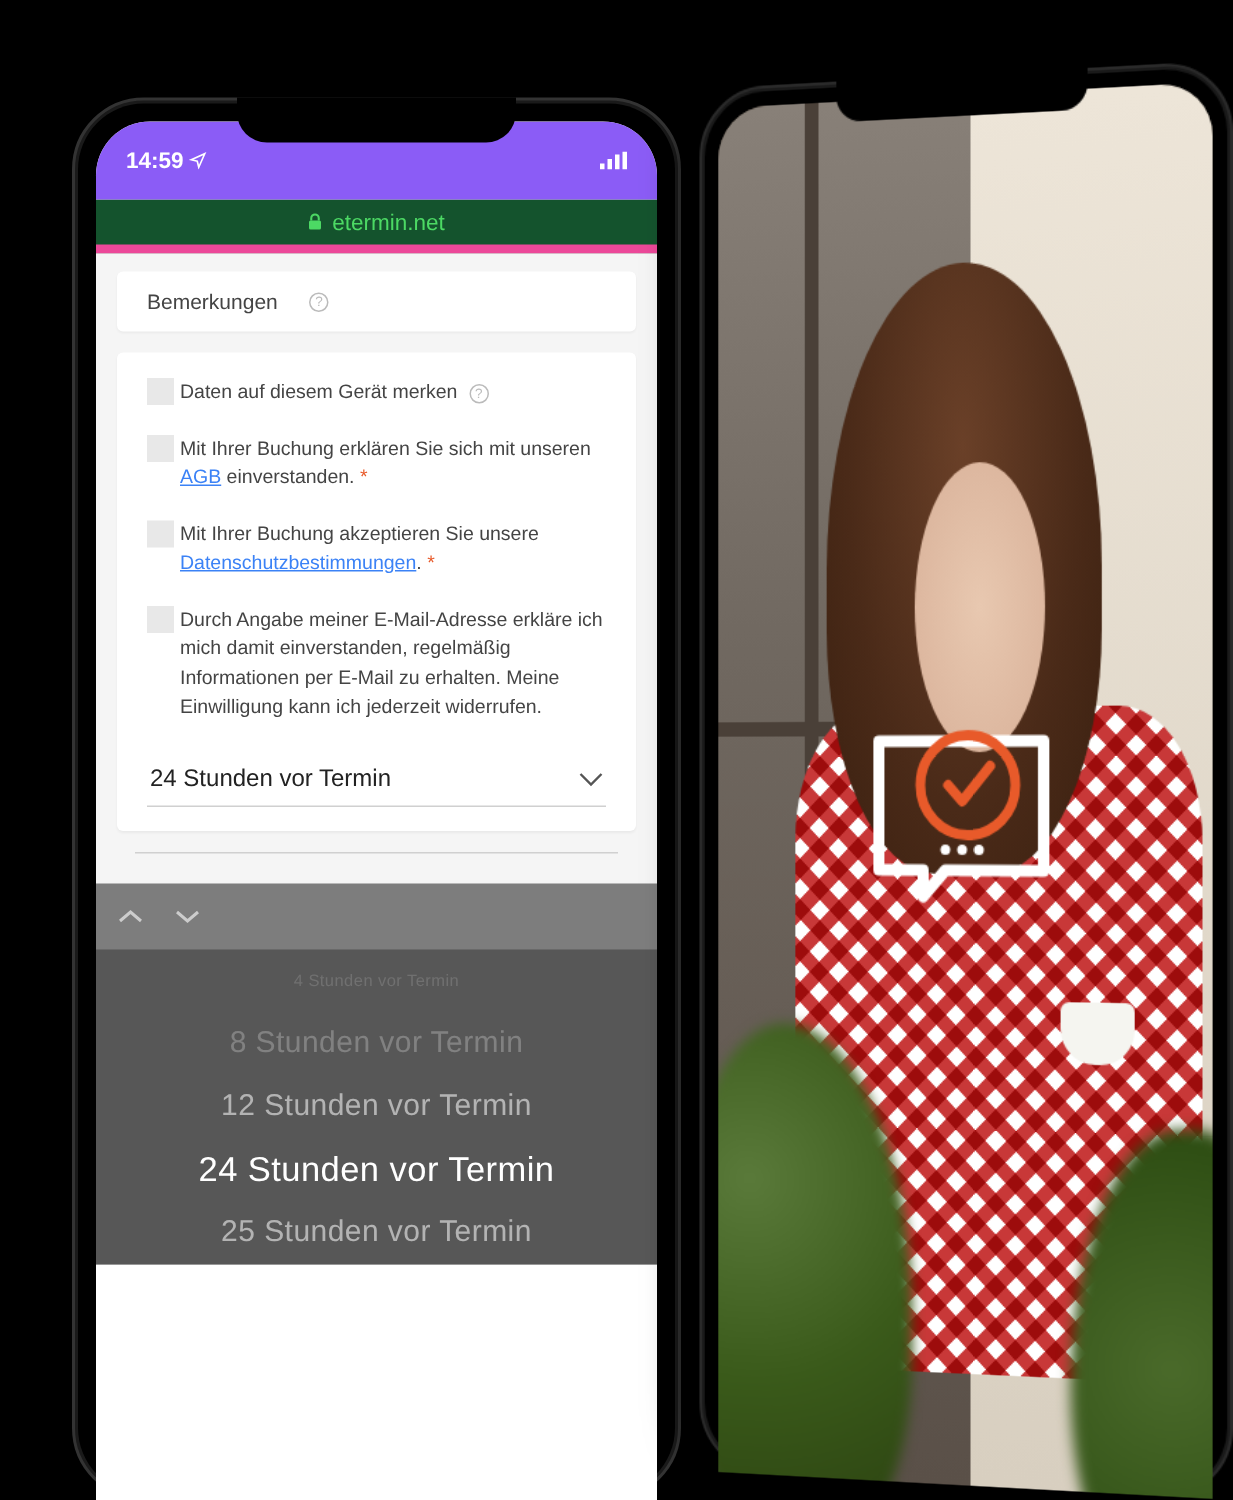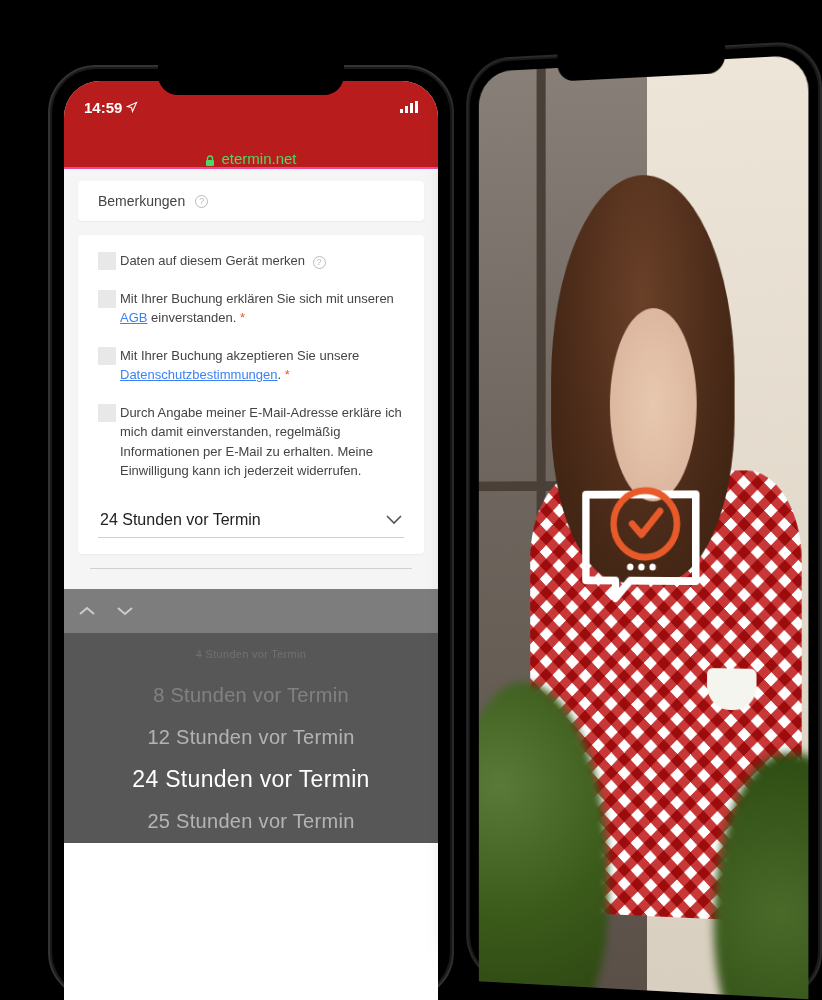--- a/index.html
+++ b/index.html
@@ -5,32 +5,32 @@
 * { margin: 0; padding: 0; box-sizing: border-box; }
 body { background: #000; font-family: -apple-system, BlinkMacSystemFont, 'Helvetica Neue', sans-serif; width: 822px; height: 1000px; position: relative; overflow: hidden; }
 
 
 .phone1 { position: absolute; left: 48px; top: 65px; width: 406px; height: 935px; }
 .phone1-frame { position: absolute; inset: 0; background: #1a1a1a; border-radius: 48px; border: 2px solid #333; }
 .phone1-frame-inner { position: absolute; inset: 4px; background: #000; border-radius: 44px; }
 .phone1-screen { position: absolute; left: 16px; top: 16px; right: 16px; bottom: 0; background: #fff; border-radius: 36px 36px 0 0; overflow: hidden; }
 .phone1-notch { position: absolute; top: 0; left: 50%; transform: translateX(-50%); width: 186px; height: 30px; background: #000; border-radius: 0 0 20px 20px; z-index: 10; }
 
-.status-bar { height: 52px; background: #b91c1c; display: flex; align-items: center; padding: 0 20px; color: #fff; font-size: 15px; font-weight: 600; position: relative; }
+.status-bar { height: 52px; background: #8b5cf6; display: flex; align-items: center; padding: 0 20px; color: #fff; font-size: 15px; font-weight: 600; position: relative; }
 .status-time { display: flex; align-items: center; gap: 4px; }
 .status-right { position: absolute; right: 20px; display: flex; align-items: center; gap: 4px; }
 
-.url-bar { height: 36px; background: #b91c1c; display: flex; align-items: flex-end; justify-content: center; gap: 6px; color: #fff; font-size: 15px; border-bottom: 2px solid #ec4899; }
+.url-bar { height: 36px; background: #14532d; display: flex; align-items: center; justify-content: center; gap: 6px; color: #fff; font-size: 15px; border-bottom: 6px solid #ec4899; }
 .url-text { color: #4cd964; font-weight: 400; }
 
 .content { background: #f5f5f5; padding: 12px 0 0; }
 .card { background: #fff; margin: 0 14px 14px; border-radius: 4px; padding: 16px 20px; box-shadow: 0 1px 2px rgba(0,0,0,0.05); }
 .card.narrow { padding: 12px 20px; }
 
-.field-label { font-size: 14px; color: #444; display: flex; align-items: center; gap: 10px; }
+.field-label { font-size: 14px; color: #444; display: flex; align-items: center; gap: 21px; }
 .help-icon { display: inline-flex; width: 13px; height: 13px; border: 1px solid #bbb; border-radius: 50%; align-items: center; justify-content: center; font-size: 9px; color: #bbb; }
 
 .checkbox-row { display: flex; gap: 4px; margin-bottom: 18px; align-items: flex-start; }
 .checkbox-row:last-of-type { margin-bottom: 0; }
 .checkbox { width: 18px; height: 18px; background: #e8e8e8; flex-shrink: 0; margin-top: 1px; }
 .checkbox-text { font-size: 13px; line-height: 1.5; color: #444; }
 .checkbox-text a { color: #3b82f6; text-decoration: underline; }
 .asterisk { color: #e85a2a; }
 
 .reminder-section { margin-top: 24px; }

